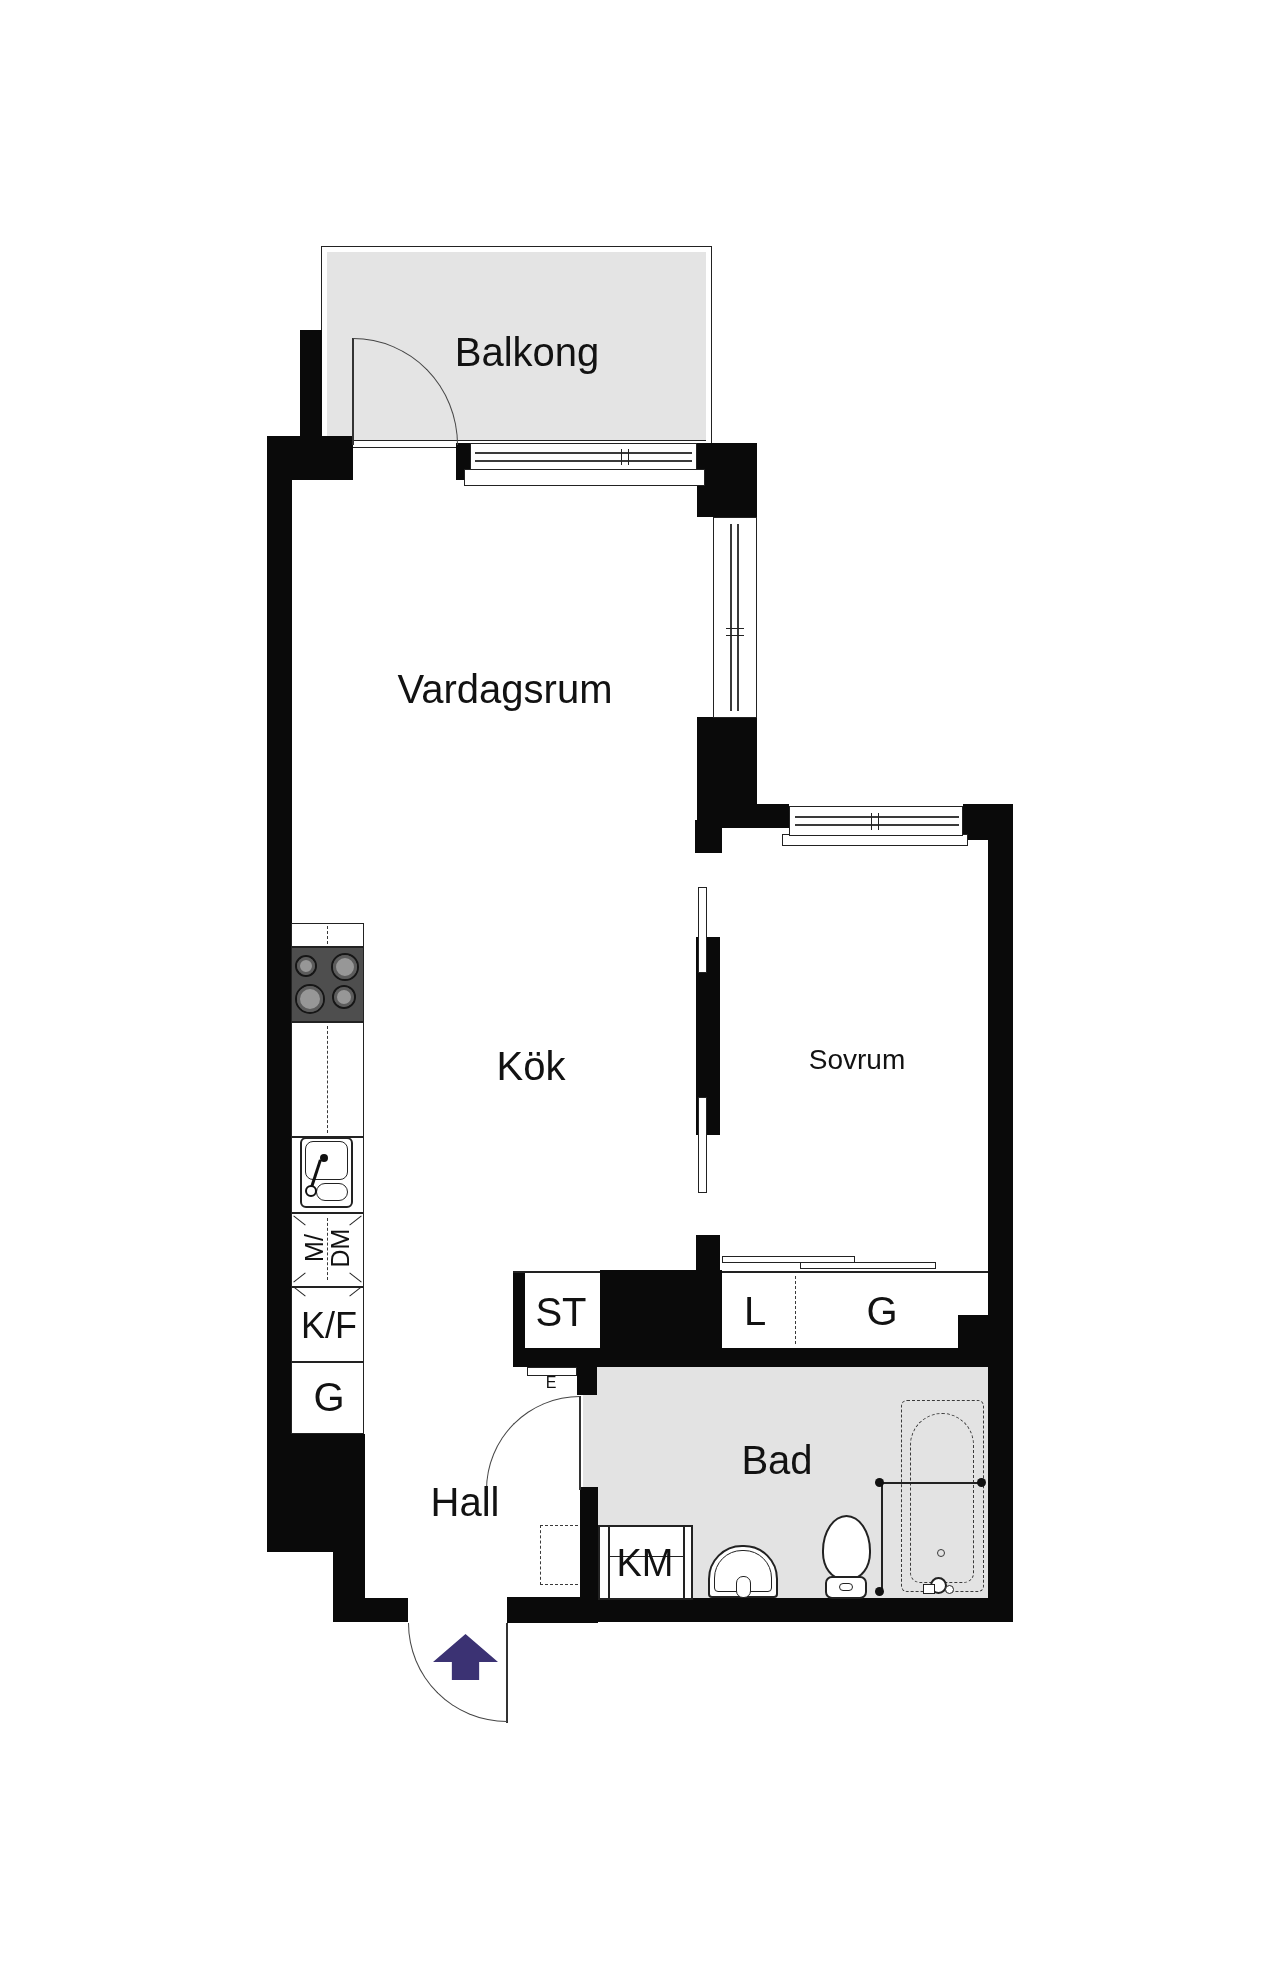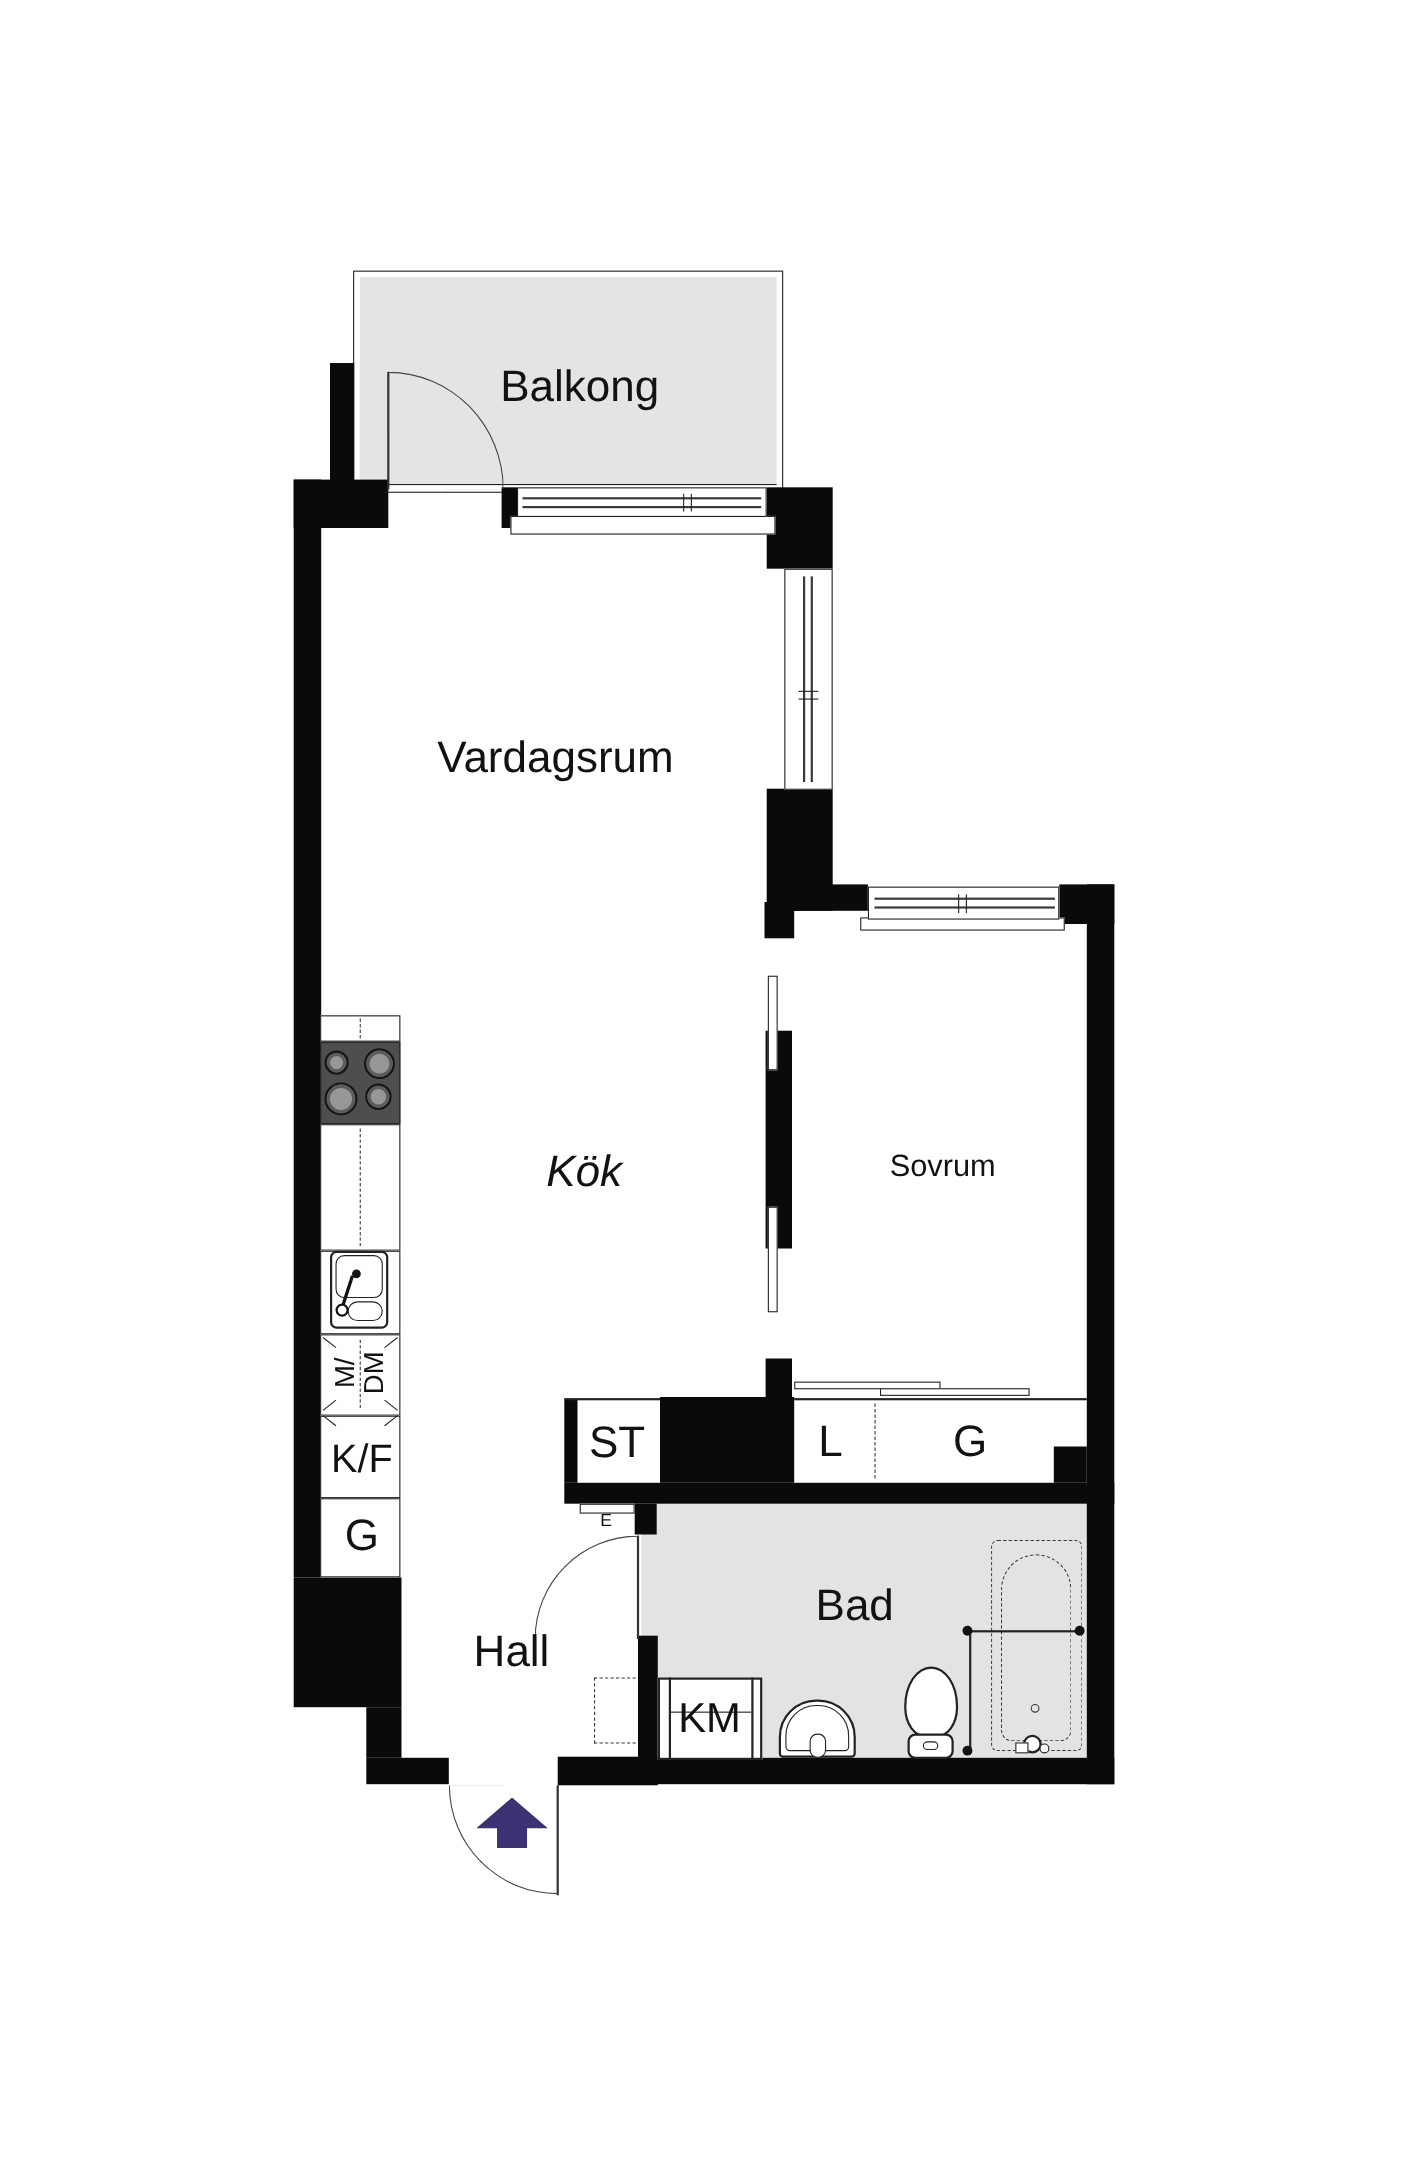--- a/index.html
+++ b/index.html
@@ -157,21 +157,21 @@
   <div class="ln" style="left:881px;top:1482px;width:2px;height:111px;"></div>
   <div class="circ" style="left:875px;top:1478px;width:9px;height:9px;background:#111;"></div>
   <div class="circ" style="left:977px;top:1478px;width:9px;height:9px;background:#111;"></div>
   <div class="circ" style="left:875px;top:1587px;width:9px;height:9px;background:#111;"></div>
 
   <div class="abs" style="left:540px;top:1525px;width:38px;height:60px;border-left:1.5px dashed #3a3a3a;border-top:1.5px dashed #3a3a3a;border-bottom:1.5px dashed #3a3a3a;box-sizing:border-box;"></div>
   <div class="box" style="left:527px;top:1367px;width:50px;height:9px;border-width:1px;"></div>
 
   <div class="lbl" style="left:527px;top:352px;font-size:40px;">Balkong</div>
   <div class="lbl" style="left:505px;top:689px;font-size:40px;">Vardagsrum</div>
-  <div class="lbl" style="left:531px;top:1066px;font-size:40px;font-style:italic;">Kök</div>
+  <div class="lbl" style="left:531px;top:1066px;font-size:40px;">Kök</div>
   <div class="lbl" style="left:857px;top:1060px;font-size:28px;">Sovrum</div>
   <div class="lbl" style="left:465px;top:1502px;font-size:40px;">Hall</div>
   <div class="lbl" style="left:777px;top:1460px;font-size:40px;">Bad</div>
   <div class="lbl" style="left:561px;top:1312px;font-size:40px;">ST</div>
   <div class="lbl" style="left:755px;top:1311px;font-size:40px;">L</div>
   <div class="lbl" style="left:882px;top:1311px;font-size:40px;">G</div>
   <div class="lbl" style="left:329px;top:1326px;font-size:36px;">K/F</div>
   <div class="lbl" style="left:329px;top:1397px;font-size:40px;">G</div>
   <div class="lbl" style="left:645px;top:1563px;font-size:38px;">KM</div>
   <div class="lbl" style="left:551px;top:1383px;font-size:16px;">E</div>

